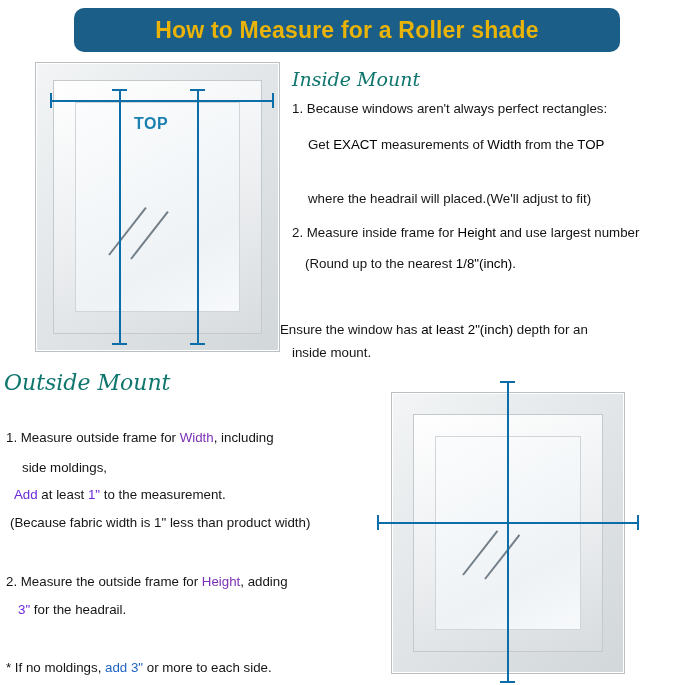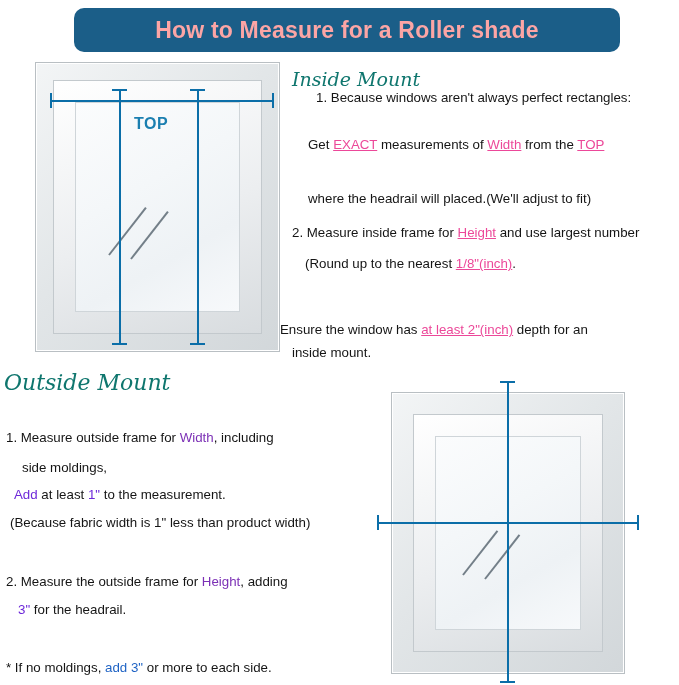--- a/index.html
+++ b/index.html
@@ -23,21 +23,21 @@
     top: 8px;
     width: 546px;
     height: 44px;
     background: #1b5e88;
     border-radius: 10px;
     display: flex;
     align-items: center;
     justify-content: center;
   }
   .title-banner .title-text {
-    color: #fca5a5;
+    color: #eab308;
     font-size: 23px;
     font-weight: bold;
     letter-spacing: 0.2px;
     white-space: nowrap;
   }
 
   
   .sec-head {
     position: absolute;
     font-family: "DejaVu Serif", serif;
@@ -50,21 +50,21 @@
   #outside-head { left: 4px; top: 370px; font-size: 22px; }
 
   
   .txt {
     position: absolute;
     font-size: 13.3px;
     line-height: 17px;
     color: #151515;
     white-space: nowrap;
   }
-  .hl-pink { color: #ec4899; text-decoration: underline; }
+  .hl-pink { color: #000000; }
   .hl-blue { color: #1f63c4; }
   .hl-purple { color: #7b2fb5; }
   .hl-magenta { color: #6d28d9; }
 
   
   .window {
     position: absolute;
   }
   .frame-outer {
     position: absolute;
@@ -138,21 +138,21 @@
 <div class="cap h" style="left:112px; top:343px;"></div>
 
 <div class="mline v" style="left:197px; top:89px; height:256px;"></div>
 <div class="cap h" style="left:190px; top:89px;"></div>
 <div class="cap h" style="left:190px; top:343px;"></div>
 
 <div class="top-label" style="left:134px; top:115px;">TOP</div>
 
 <div class="sec-head" id="inside-head">Inside Mount</div>
 
-<div class="txt" style="left:292px; top:89px;margin-left:24px;"><span>1. Because windows aren't always perfect rectangles:</span></div>
+<div class="txt" style="left:292px; top:100px;"><span>1. Because windows aren't always perfect rectangles:</span></div>
 <div class="txt" style="left:308px; top:136px;"><span>Get </span><span class="hl-pink">EXACT</span><span> measurements of </span><span class="hl-pink">Width</span><span> from the </span><span class="hl-pink">TOP</span></div>
 <div class="txt" style="left:308px; top:190px;"><span>where the headrail will placed.(We'll adjust to fit)</span></div>
 <div class="txt" style="left:292px; top:224px;"><span>2. Measure inside frame for </span><span class="hl-pink">Height</span><span> and use largest number</span></div>
 <div class="txt" style="left:305px; top:255px;"><span>(Round up to the nearest </span><span class="hl-pink">1/8"(inch)</span><span>.</span></div>
 <div class="txt" style="left:280px; top:313px;margin-top:8px;"><span>Ensure the window has </span><span class="hl-pink">at least 2"(inch)</span><span> depth for an</span></div>
 <div class="txt" style="left:292px; top:344px;"><span>inside mount.</span></div>
 
 <div class="sec-head" id="outside-head">Outside Mount</div>
 
 <div class="txt" style="left:6px; top:429px;"><span>1. Measure outside frame for </span><span class="hl-purple">Width</span><span>, including</span></div>

